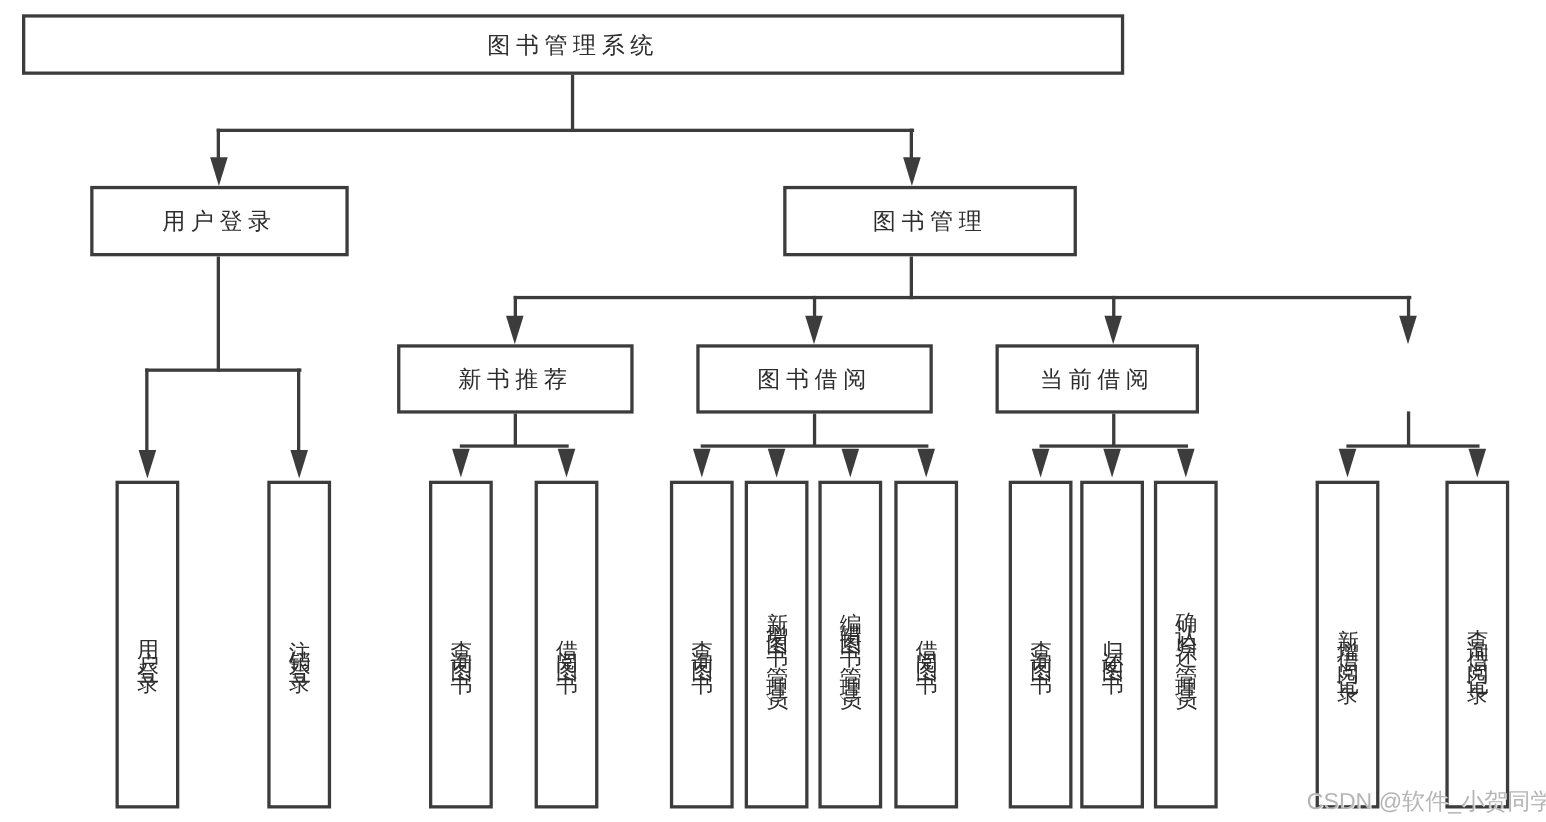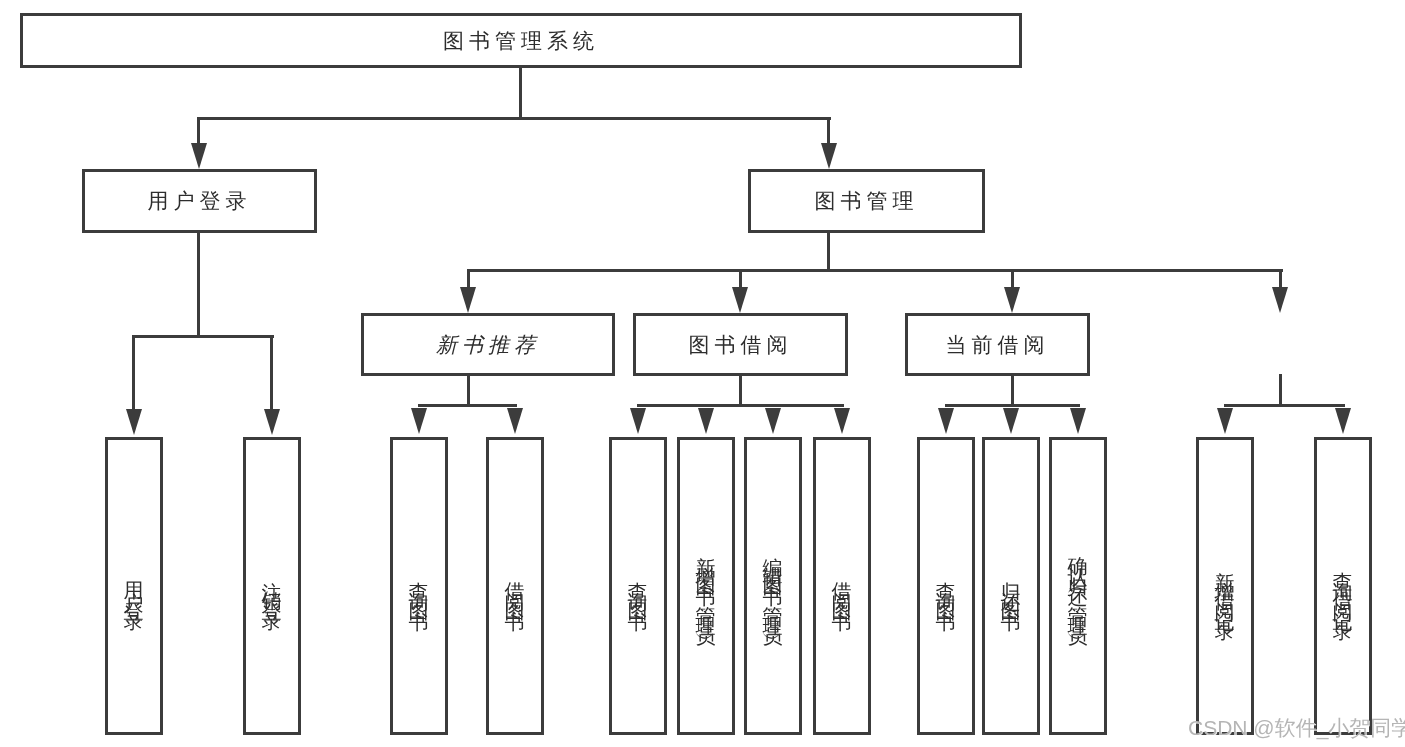--- a/index.html
+++ b/index.html
@@ -75,21 +75,21 @@
   <div class="ln" style="left:519px;top:66px;width:3px;height:53px;"></div>
   <div class="ln" style="left:197px;top:117px;width:634px;height:3px;"></div>
   <div class="ln" style="left:197px;top:117px;width:3px;height:30px;"></div>
   <div class="arw" style="left:191px;top:143px;"></div>
   <div class="ln" style="left:827px;top:117px;width:3px;height:30px;"></div>
   <div class="arw" style="left:821px;top:143px;"></div>
 
   <div class="hbox" style="left:82px;top:169px;width:235px;height:64px;">
     <span>用户登录</span>
   </div>
-  <div class="hbox" style="left:712px;top:169px;width:237px;height:64px;margin-left:36px;">
+  <div class="hbox" style="left:712px;top:169px;width:267px;height:64px;">
     <span>图书管理</span>
   </div>
 
   <div class="ln" style="left:197px;top:233px;width:3px;height:105px;"></div>
   <div class="ln" style="left:132px;top:335px;width:142px;height:3px;"></div>
   <div class="ln" style="left:132px;top:335px;width:3px;height:76px;"></div>
   <div class="arw" style="left:126px;top:409px;"></div>
   <div class="ln" style="left:270px;top:335px;width:3px;height:76px;"></div>
   <div class="arw" style="left:264px;top:409px;"></div>
 
@@ -97,21 +97,21 @@
   <div class="ln" style="left:467px;top:269px;width:816px;height:3px;"></div>
   <div class="ln" style="left:467px;top:269px;width:3px;height:20px;"></div>
   <div class="arw" style="left:460px;top:287px;"></div>
   <div class="ln" style="left:739px;top:269px;width:3px;height:20px;"></div>
   <div class="arw" style="left:732px;top:287px;"></div>
   <div class="ln" style="left:1011px;top:269px;width:3px;height:20px;"></div>
   <div class="arw" style="left:1004px;top:287px;"></div>
   <div class="ln" style="left:1279px;top:269px;width:3px;height:20px;"></div>
   <div class="arw" style="left:1272px;top:287px;"></div>
 
-  <div class="hbox" style="left:361px;top:313px;width:254px;height:63px;font-style:italic;">
+  <div class="hbox" style="left:361px;top:313px;width:215px;height:63px;">
     <span>新书推荐</span>
   </div>
   <div class="hbox" style="left:633px;top:313px;width:215px;height:63px;">
     <span>图书借阅</span>
   </div>
   <div class="hbox" style="left:905px;top:313px;width:185px;height:63px;">
     <span>当前借阅</span>
   </div>
 
   <div class="ln" style="left:467px;top:374px;width:3px;height:32px;"></div>

